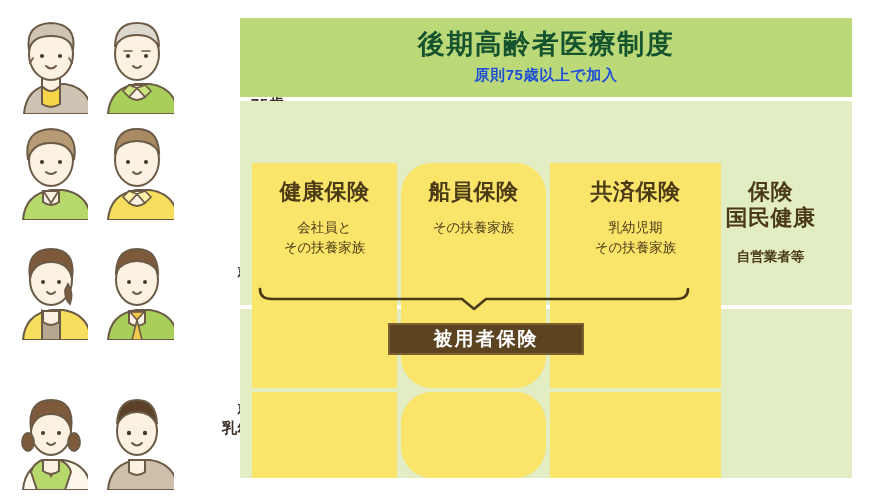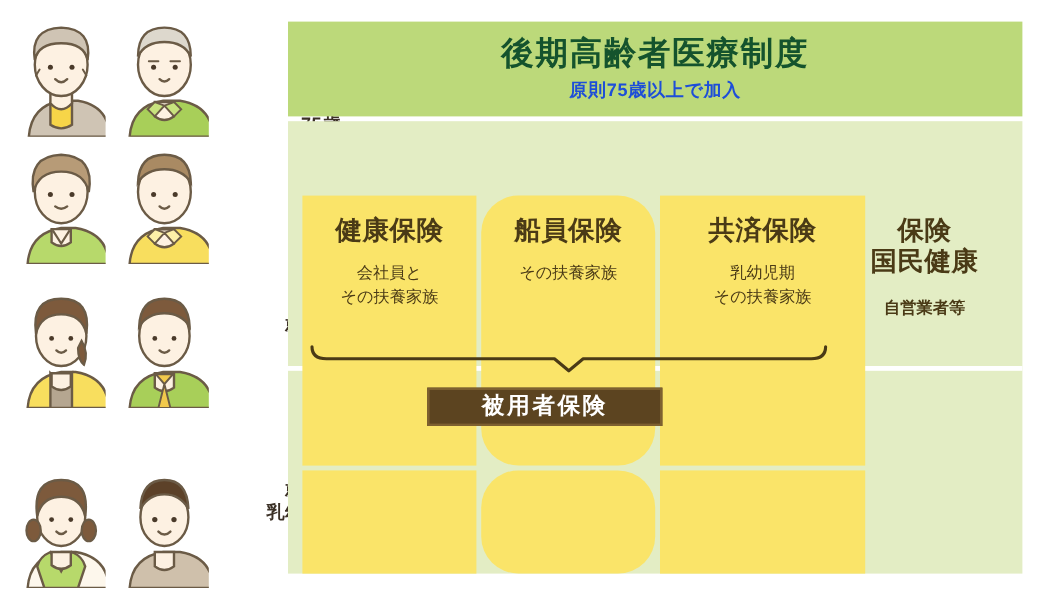--- a/index.html
+++ b/index.html
@@ -178,28 +178,29 @@
     position: absolute;
     left: 16px;
     top: 268px;
     width: 436px;
     height: 26px;
   }
   .brace svg { display: block; width: 436px; height: 26px; }
 
   .badge {
     position: absolute;
-    left: 116px;
+    left: 148px;
     top: 305px;
     width: 196px;
     height: 32px;
     background: #5c4420;
     border: 2px solid #7d6030;
     box-sizing: border-box;
     display: flex;
+    align-items: center;
     justify-content: center;
   }
   .badge-text {
     color: #ffffff;
     font-size: 19px;
     font-weight: bold;
     letter-spacing: 2px;
   }
 </style>
 </head>

